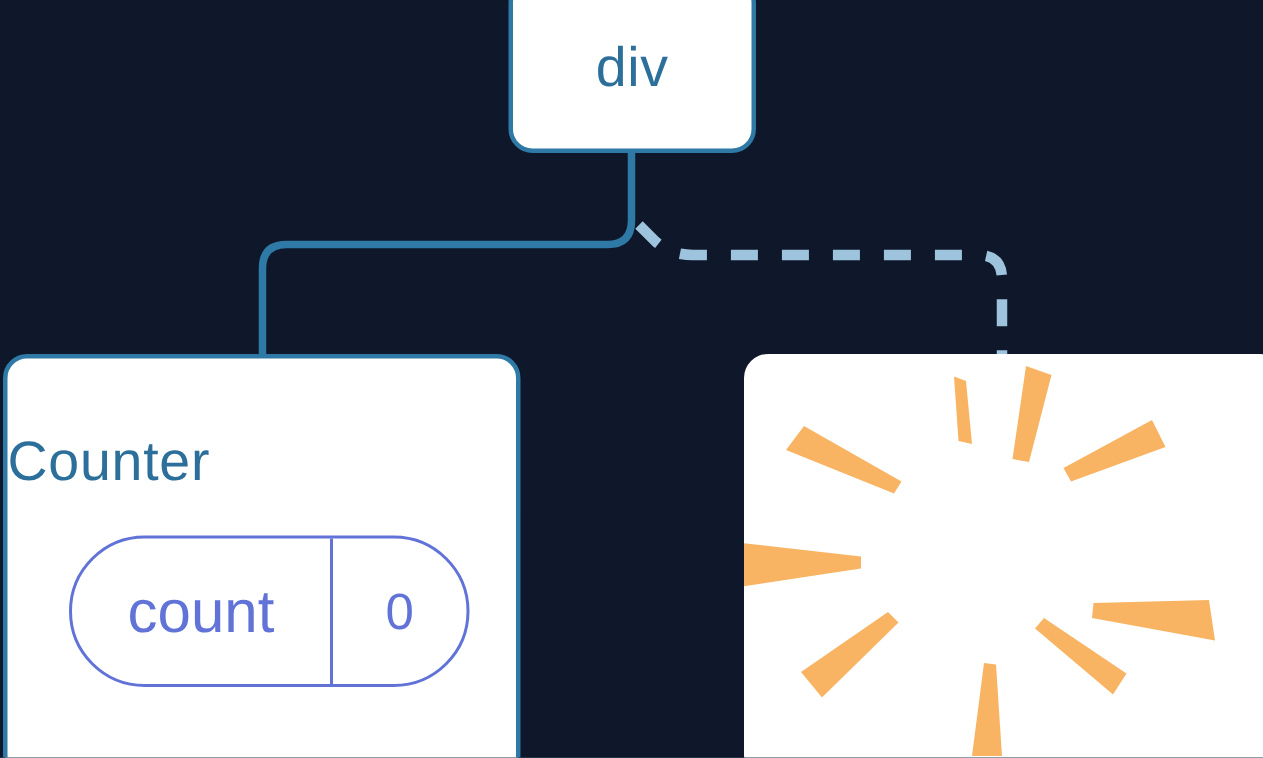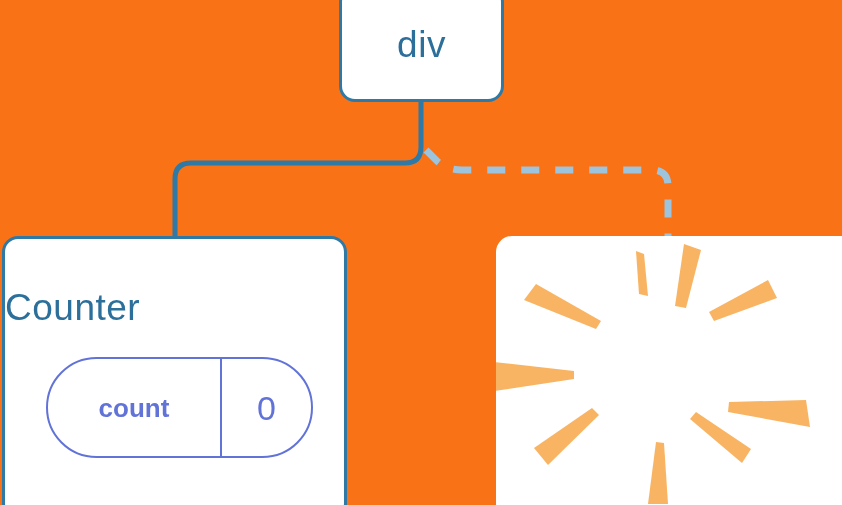--- a/index.html
+++ b/index.html
@@ -10,21 +10,21 @@
     width: 842px;
     height: 505px;
     overflow: hidden;
     font-family: "Liberation Sans", sans-serif;
     background: #4e6a73;
   }
   #stage {
     position: relative;
     width: 842px;
     height: 505px;
-    background: #f97316;
+    background: #0f172a;
   }
 
   
   #connectors {
     position: absolute;
     left: 0;
     top: 0;
     width: 842px;
     height: 505px;
     z-index: 1;
@@ -98,23 +98,22 @@
   .pill-key {
     position: absolute;
     left: 0;
     top: 0;
     width: 172px;
     height: 100%;
     display: flex;
     align-items: center;
     justify-content: center;
     color: #6273d8;
-    font-size: 26px;
+    font-size: 40px;
     line-height: 1;
-    font-weight: bold;
   }
   .pill-value {
     position: absolute;
     left: 174px;
     top: 0;
     right: 0;
     height: 100%;
     display: flex;
     align-items: center;
     justify-content: center;

